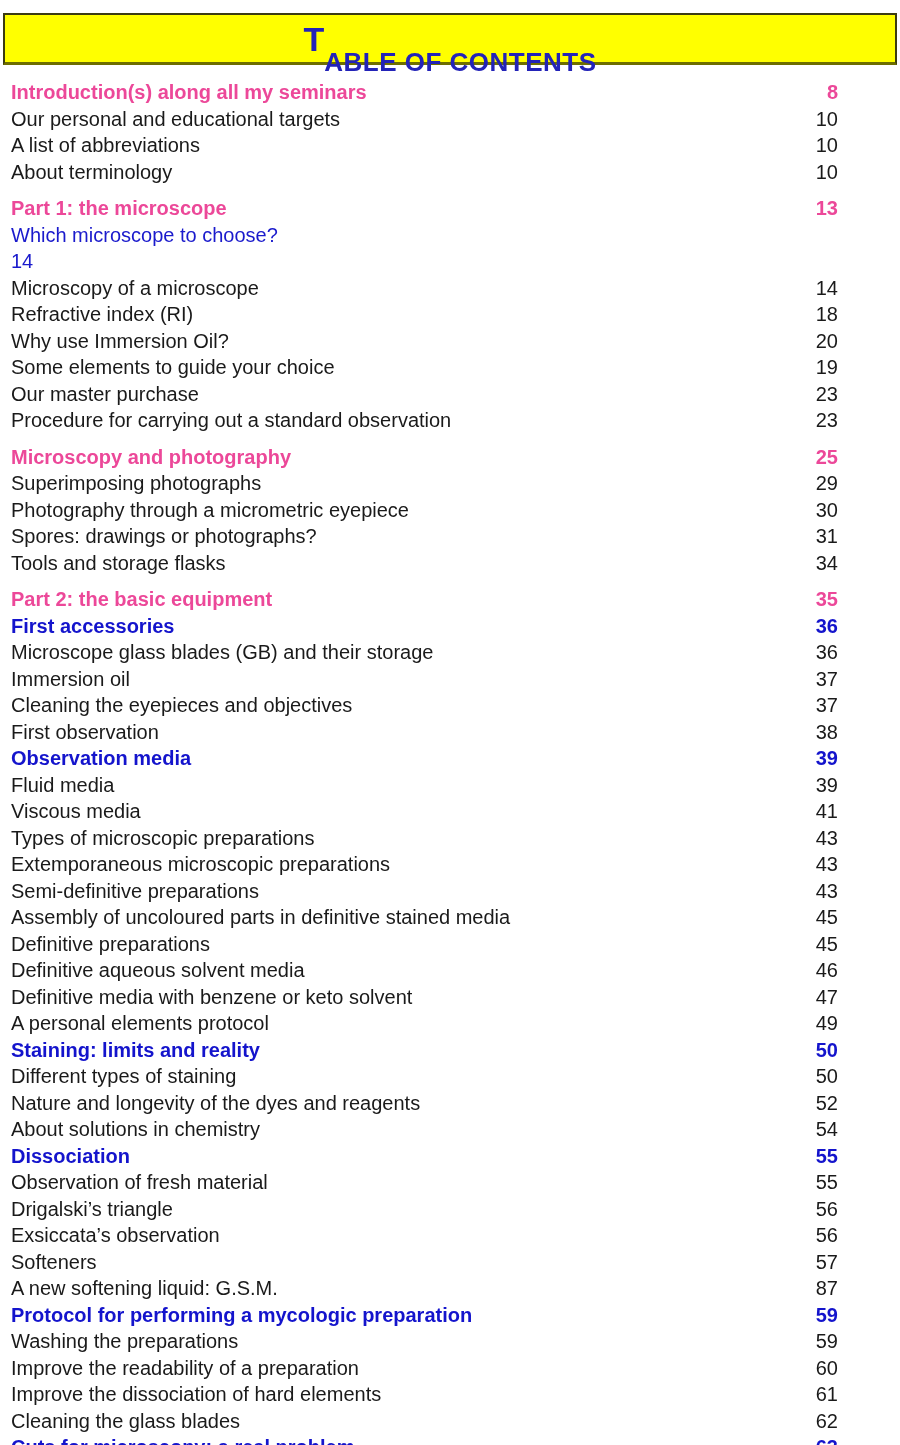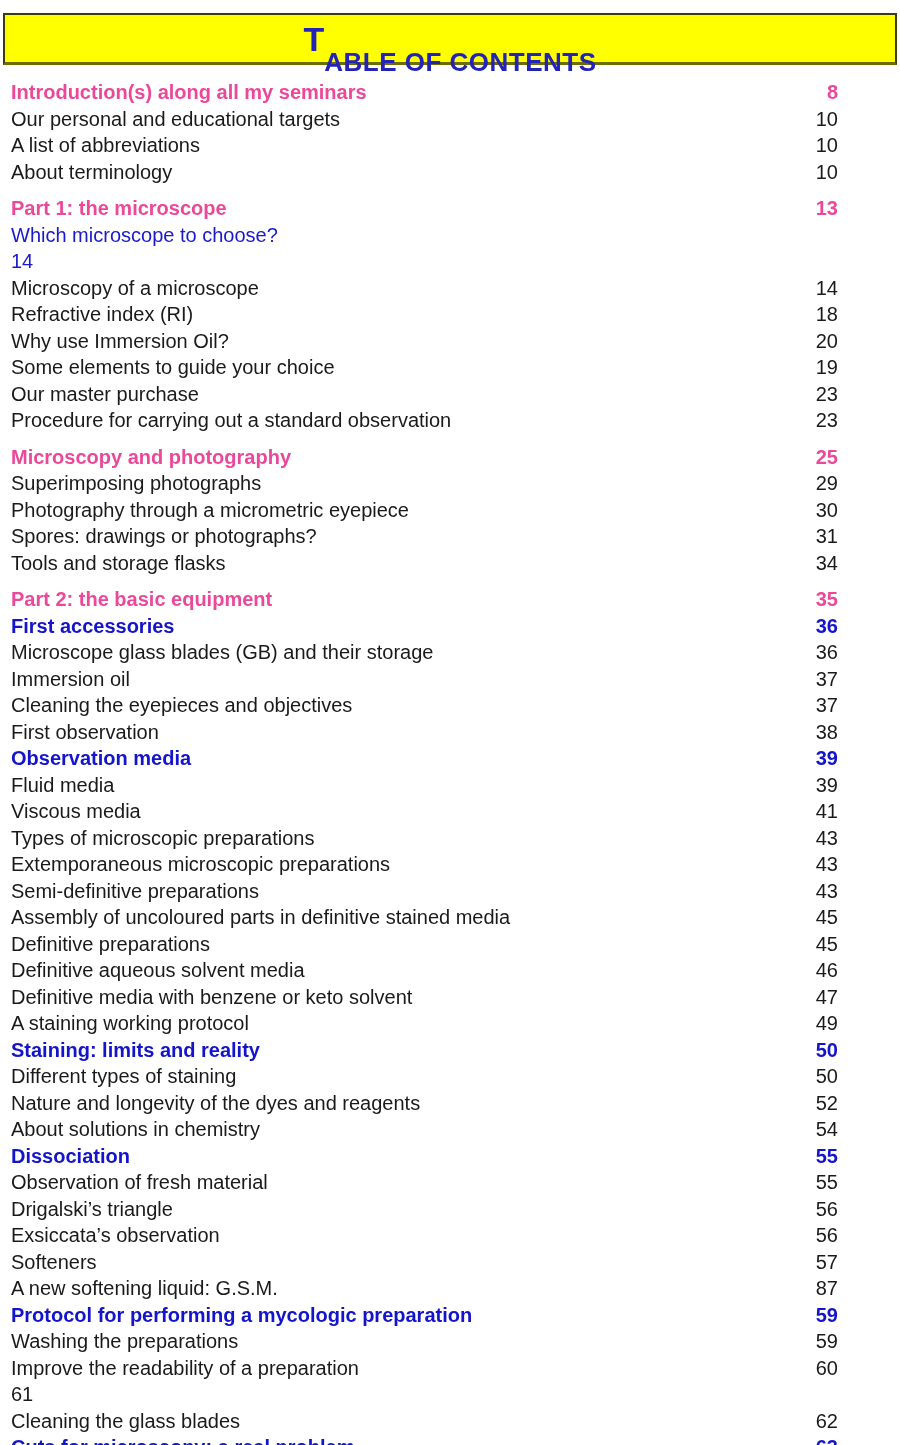--- a/index.html
+++ b/index.html
@@ -173,21 +173,21 @@
     </div>
     <div class="row plain">
       <span class="label">Definitive aqueous solvent media</span>
       <span class="page">46</span>
     </div>
     <div class="row plain">
       <span class="label">Definitive media with benzene or keto solvent</span>
       <span class="page">47</span>
     </div>
     <div class="row plain">
-      <span class="label">A staining working protocol</span>
+      <span class="label">A personal elements protocol</span>
       <span class="page">49</span>
     </div>
     <div class="row subsection">
       <span class="label">Staining: limits and reality</span>
       <span class="page">50</span>
     </div>
     <div class="row plain">
       <span class="label">Different types of staining</span>
       <span class="page">50</span>
     </div>
@@ -229,20 +229,21 @@
     </div>
     <div class="row plain">
       <span class="label">Washing the preparations</span>
       <span class="page">59</span>
     </div>
     <div class="row plain">
       <span class="label">Improve the readability of a preparation</span>
       <span class="page">60</span>
     </div>
     <div class="row plain">
+      <span class="label">Improve the dissociation of hard elements</span>
       <span class="page">61</span>
     </div>
     <div class="row plain">
       <span class="label">Cleaning the glass blades</span>
       <span class="page">62</span>
     </div>
     <div class="row subsection">
       <span class="label">Cuts for microscopy: a real problem</span>
       <span class="page">63</span>
     </div>

